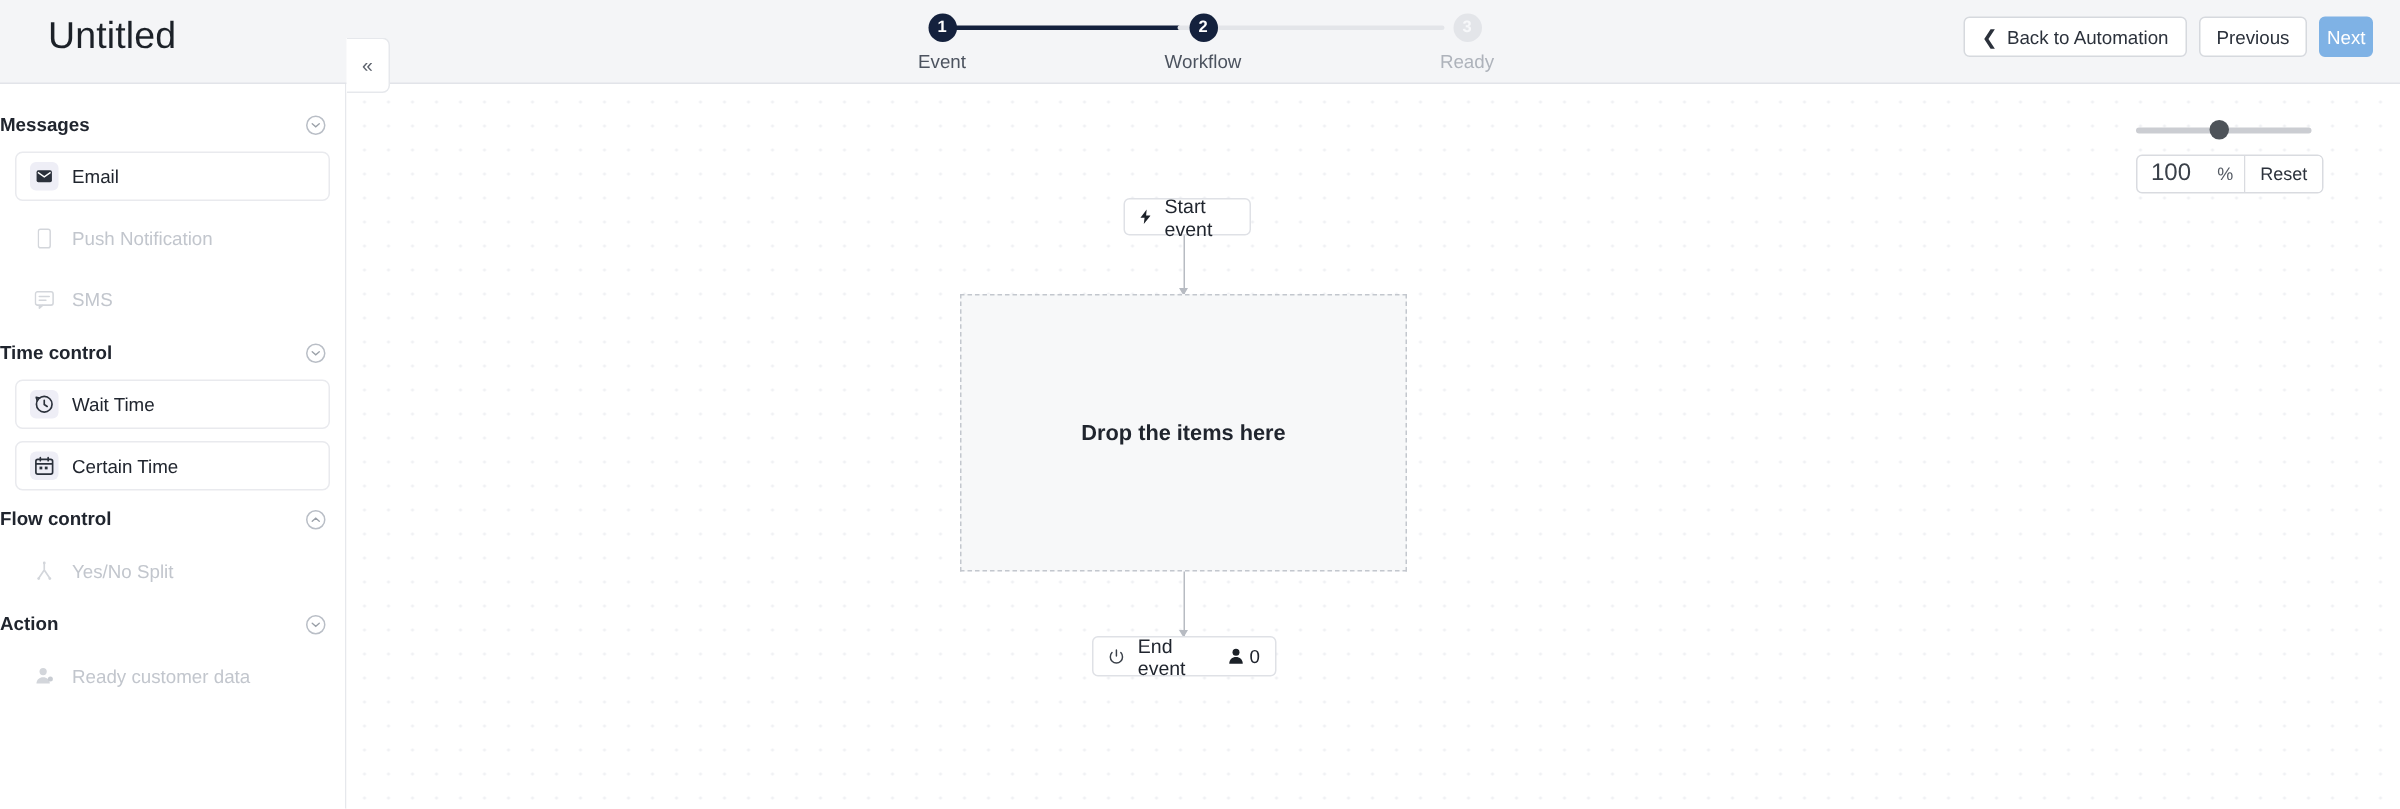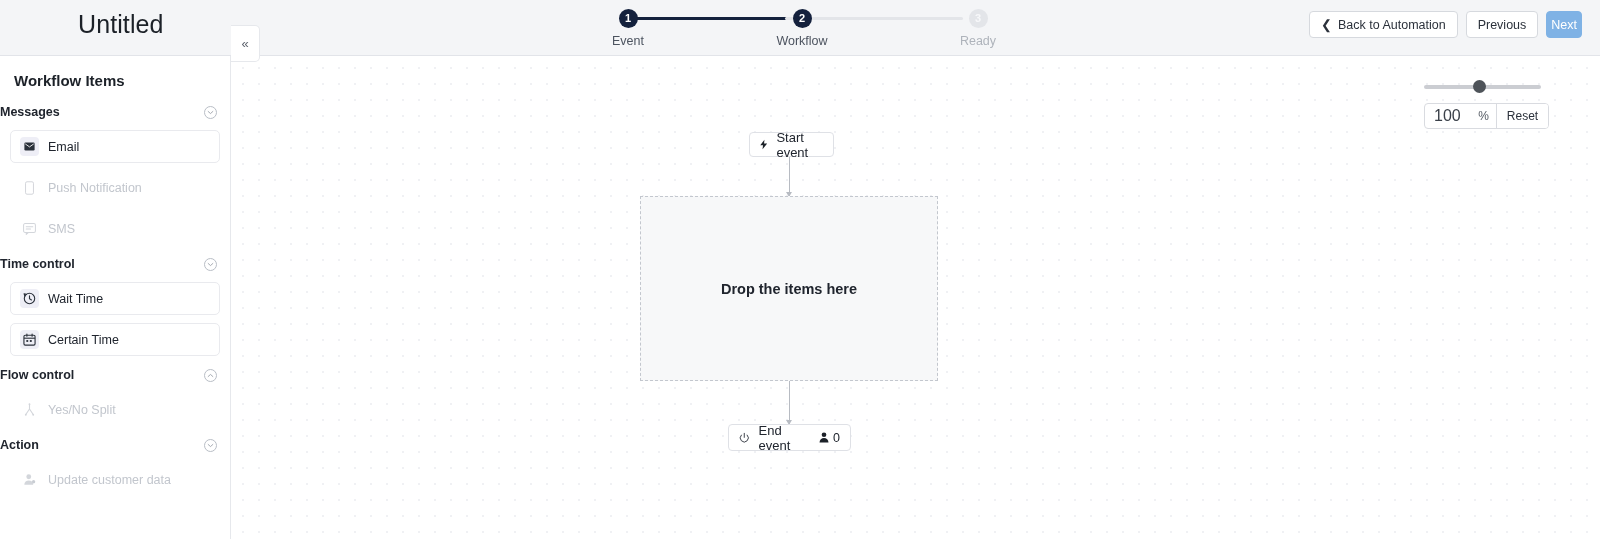--- a/index.html
+++ b/index.html
@@ -26,21 +26,20 @@
   }
 
   .page-title {
     position: absolute;
     left: 32px;
     top: 10px;
     font-size: 25px;
     font-weight: 400;
     letter-spacing: 0.1px;
     color: #1c2128;
-    margin-left: 46px;
   }
 
   
   .stepper {
     position: absolute;
     left: 600px;
     top: 4px;
     width: 400px;
     height: 52px;
   }
@@ -419,21 +418,20 @@
       <span class="chev-left">❮</span>
       <span>Back to Automation</span>
     </button>
     <button class="btn">Previous</button>
     <button class="btn btn-primary">Next</button>
   </div>
 </div>
 
 <div class="sidebar">
 
-  <div class="sidebar-title">Workflow Items</div>
 
   <div class="group-block">
     <div class="group-head">
       <span class="group-title">Messages</span>
       <span class="collapse-circle">
         <svg width="7" height="7" viewBox="0 0 8 8">
             <path d="M1.3 2.8 L4 5.2 L6.7 2.8" stroke="#9aa0a8" stroke-width="1" fill="none" stroke-linecap="round"></path>
           </svg>
       </span>
     </div>
@@ -543,21 +541,21 @@
     </div>
     <div class="item-list">
       <div class="wf-item disabled">
         <span class="wf-icon">
           <svg width="13" height="13" viewBox="0 0 14 14">
               <circle cx="6.2" cy="4" r="2.6" fill="#d3d6db"></circle>
               <path d="M1.4 12.6 C1.4 9.6 3.6 8 6.2 8 C8.8 8 11 9.6 11 12.6 Z" fill="#d3d6db"></path>
               <circle cx="11.4" cy="9.4" r="1.8" fill="#c9cdd3"></circle>
             </svg>
         </span>
-        <span class="wf-label">Update customer data</span>
+        <span class="wf-label">Ready customer data</span>
       </div>
     </div>
   </div>
 </div>
 
 <div class="collapse-handle">«</div>
 
 <div class="canvas">
 
   <div class="zoom-panel">

